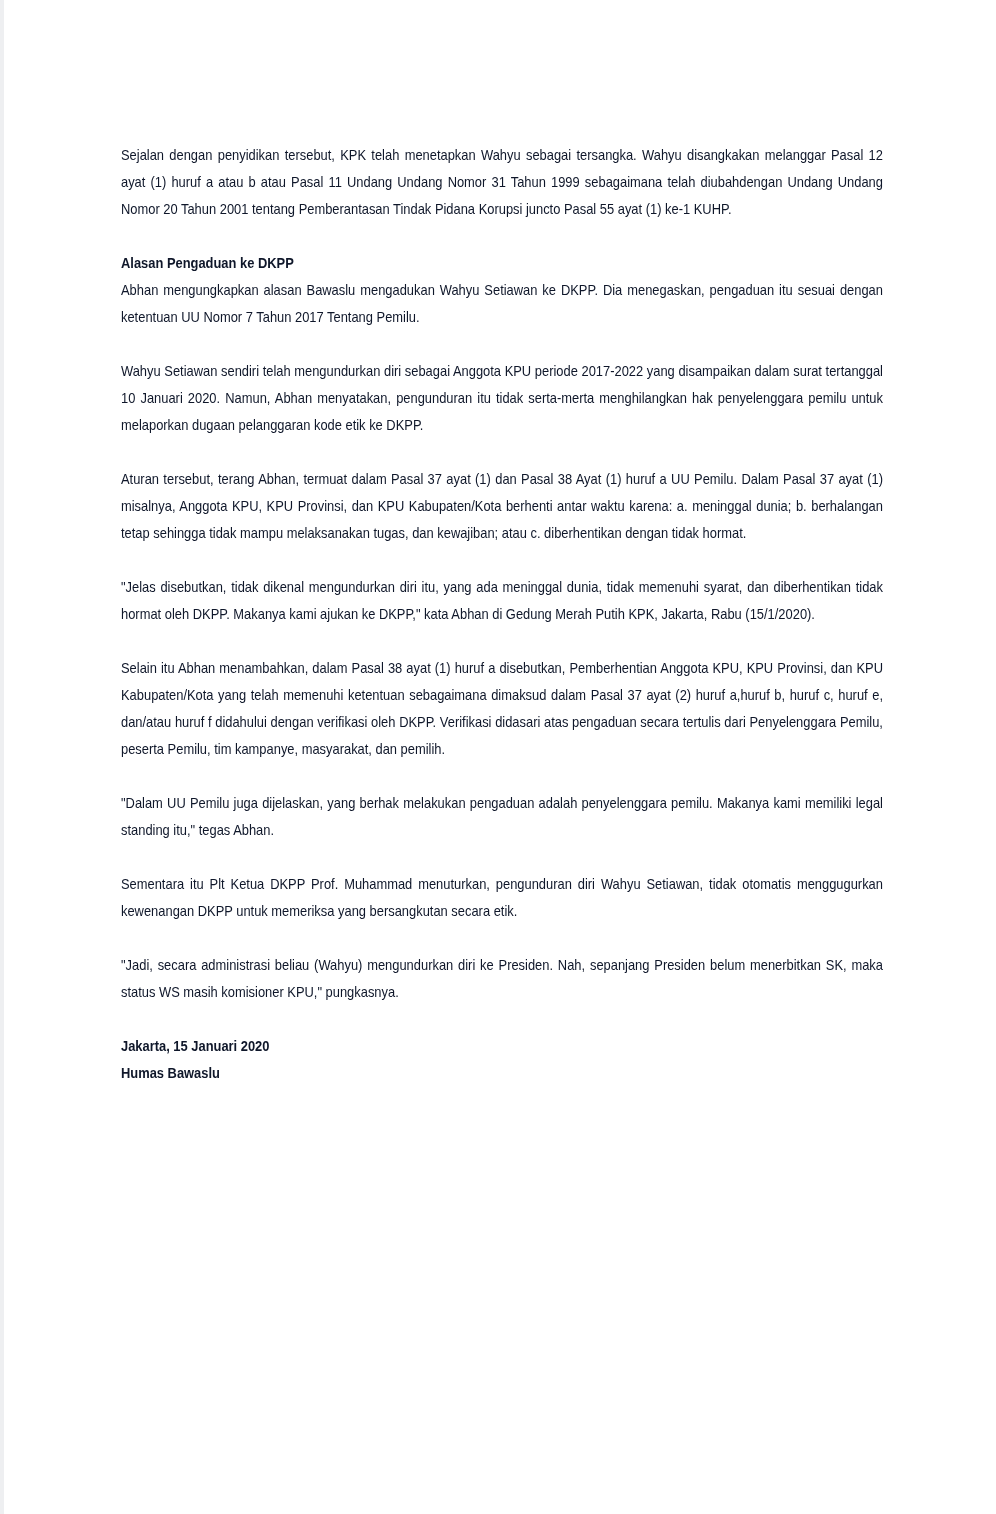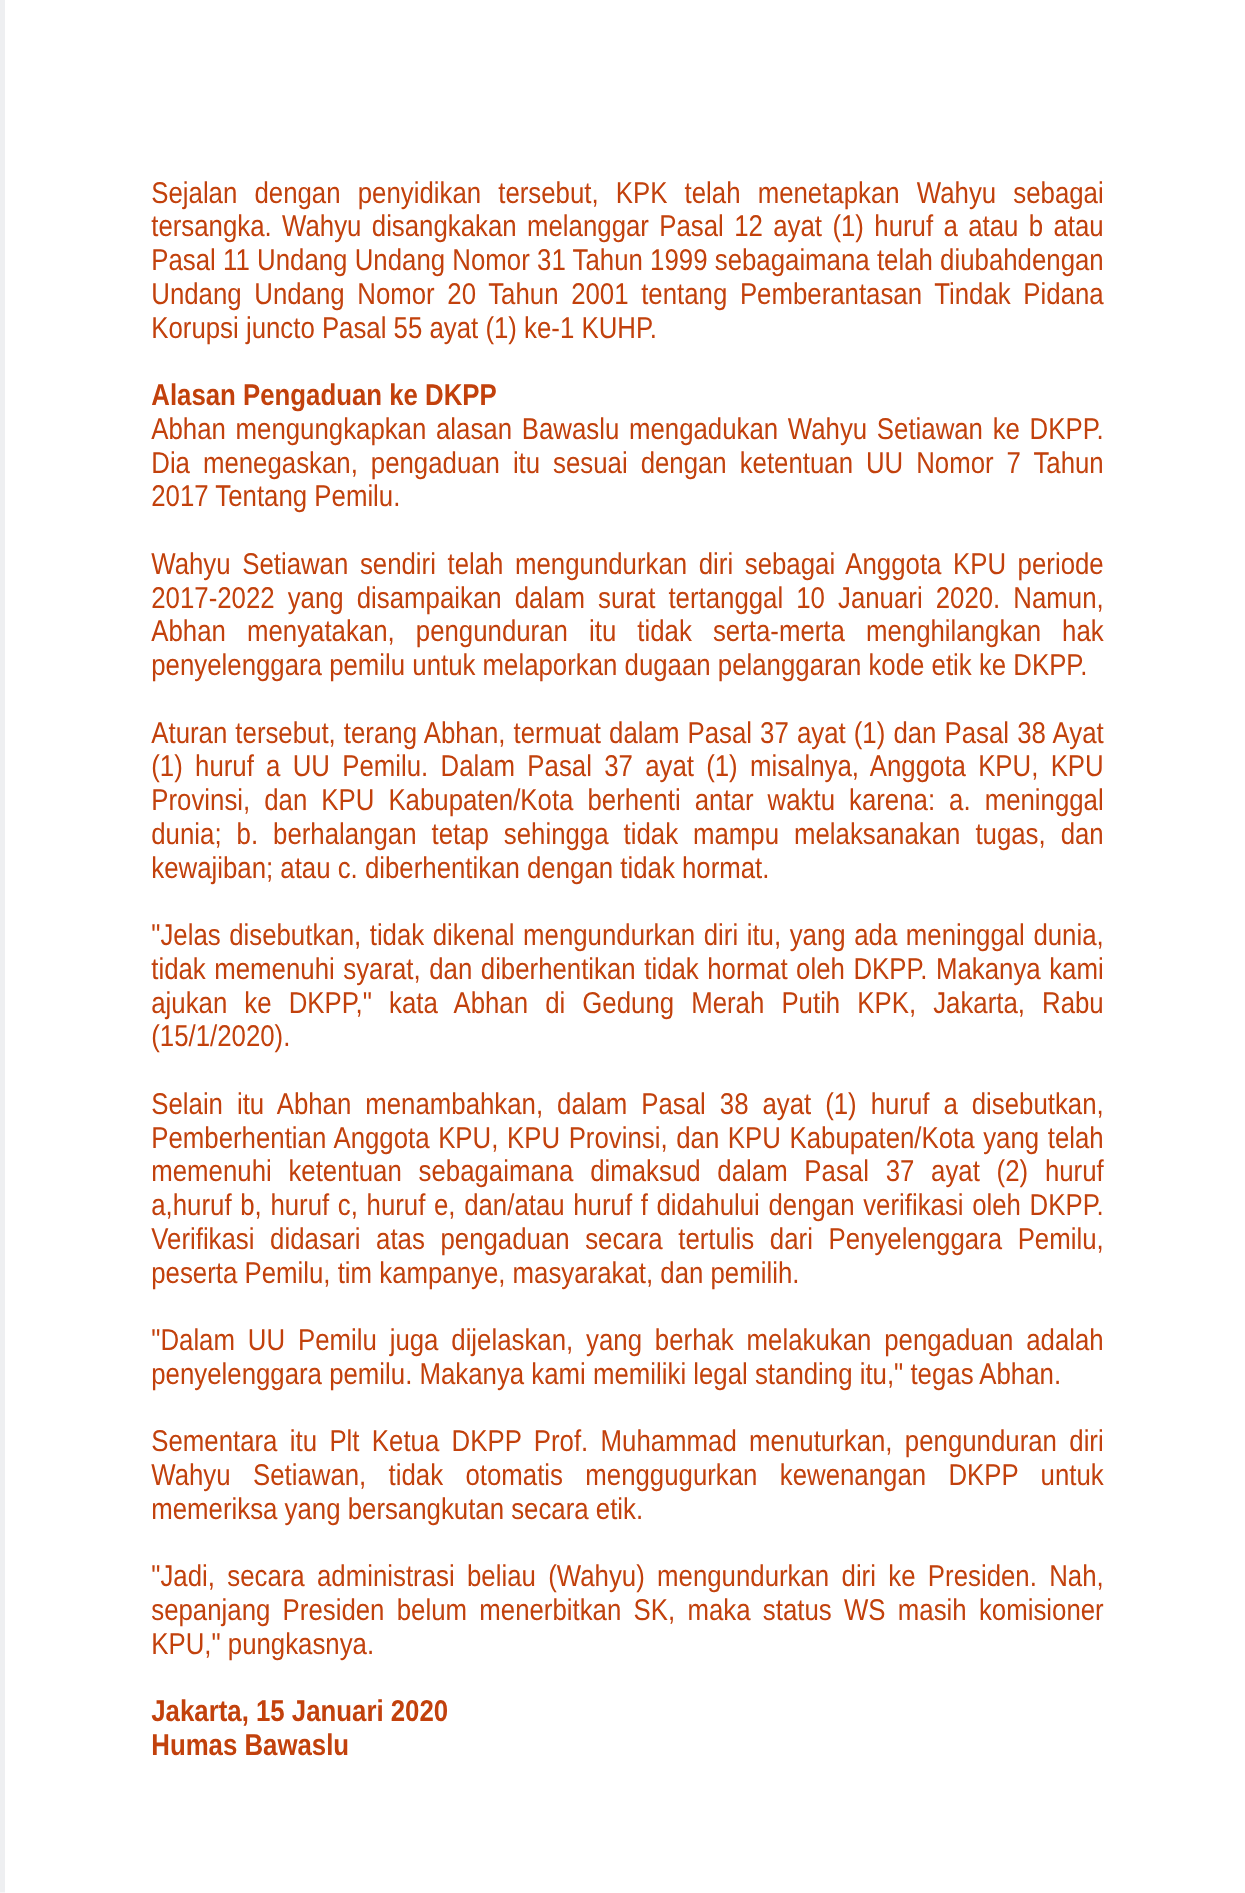--- a/index.html
+++ b/index.html
@@ -14,23 +14,23 @@
       position: absolute;
       left: 0; top: 0;
       width: 4px; height: 1514px;
       background: #eeeff1;
     }
     .page {
       position: absolute;
       left: 121px;
       top: 141px;
       width: 762px;
-      color: #c2410c;
+      color: #0f172a;
       font-family: "Liberation Sans", sans-serif;
-      font-size: 24px;
+      font-size: 15px;
       line-height: 27px;
     }
     .txt {
       display: block;
       transform: scaleX(0.86);
       transform-origin: left top;
       width: 886px;
     }
     p {
       margin: 0 0 27px 0;

